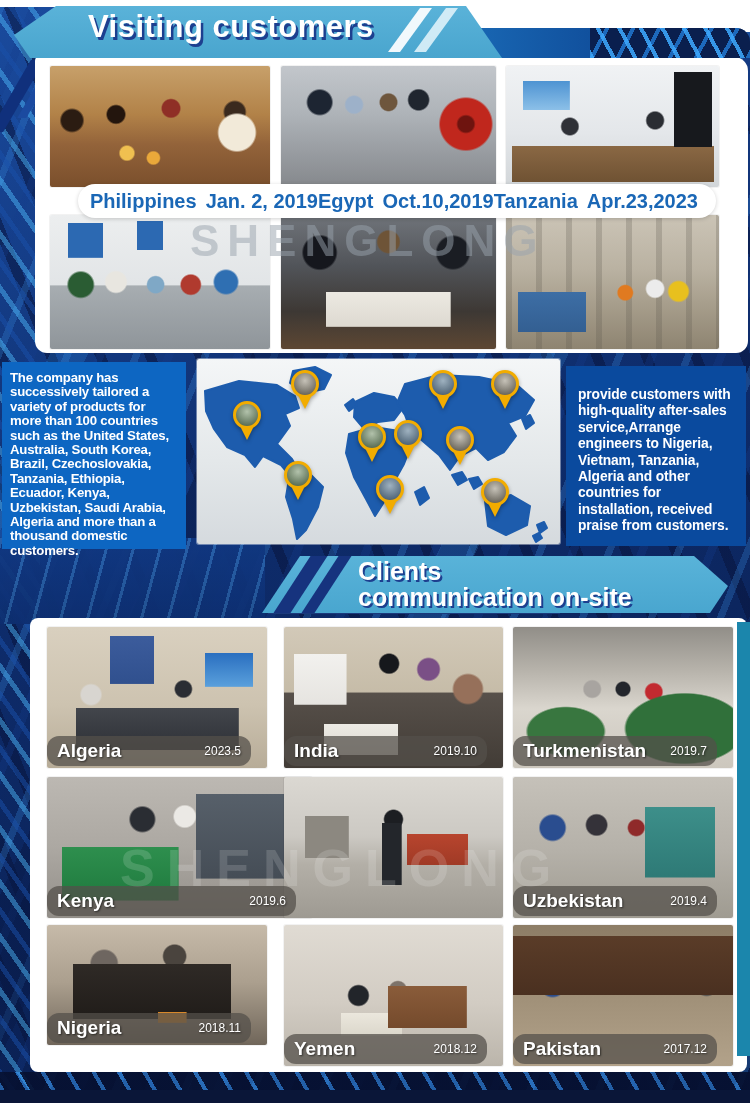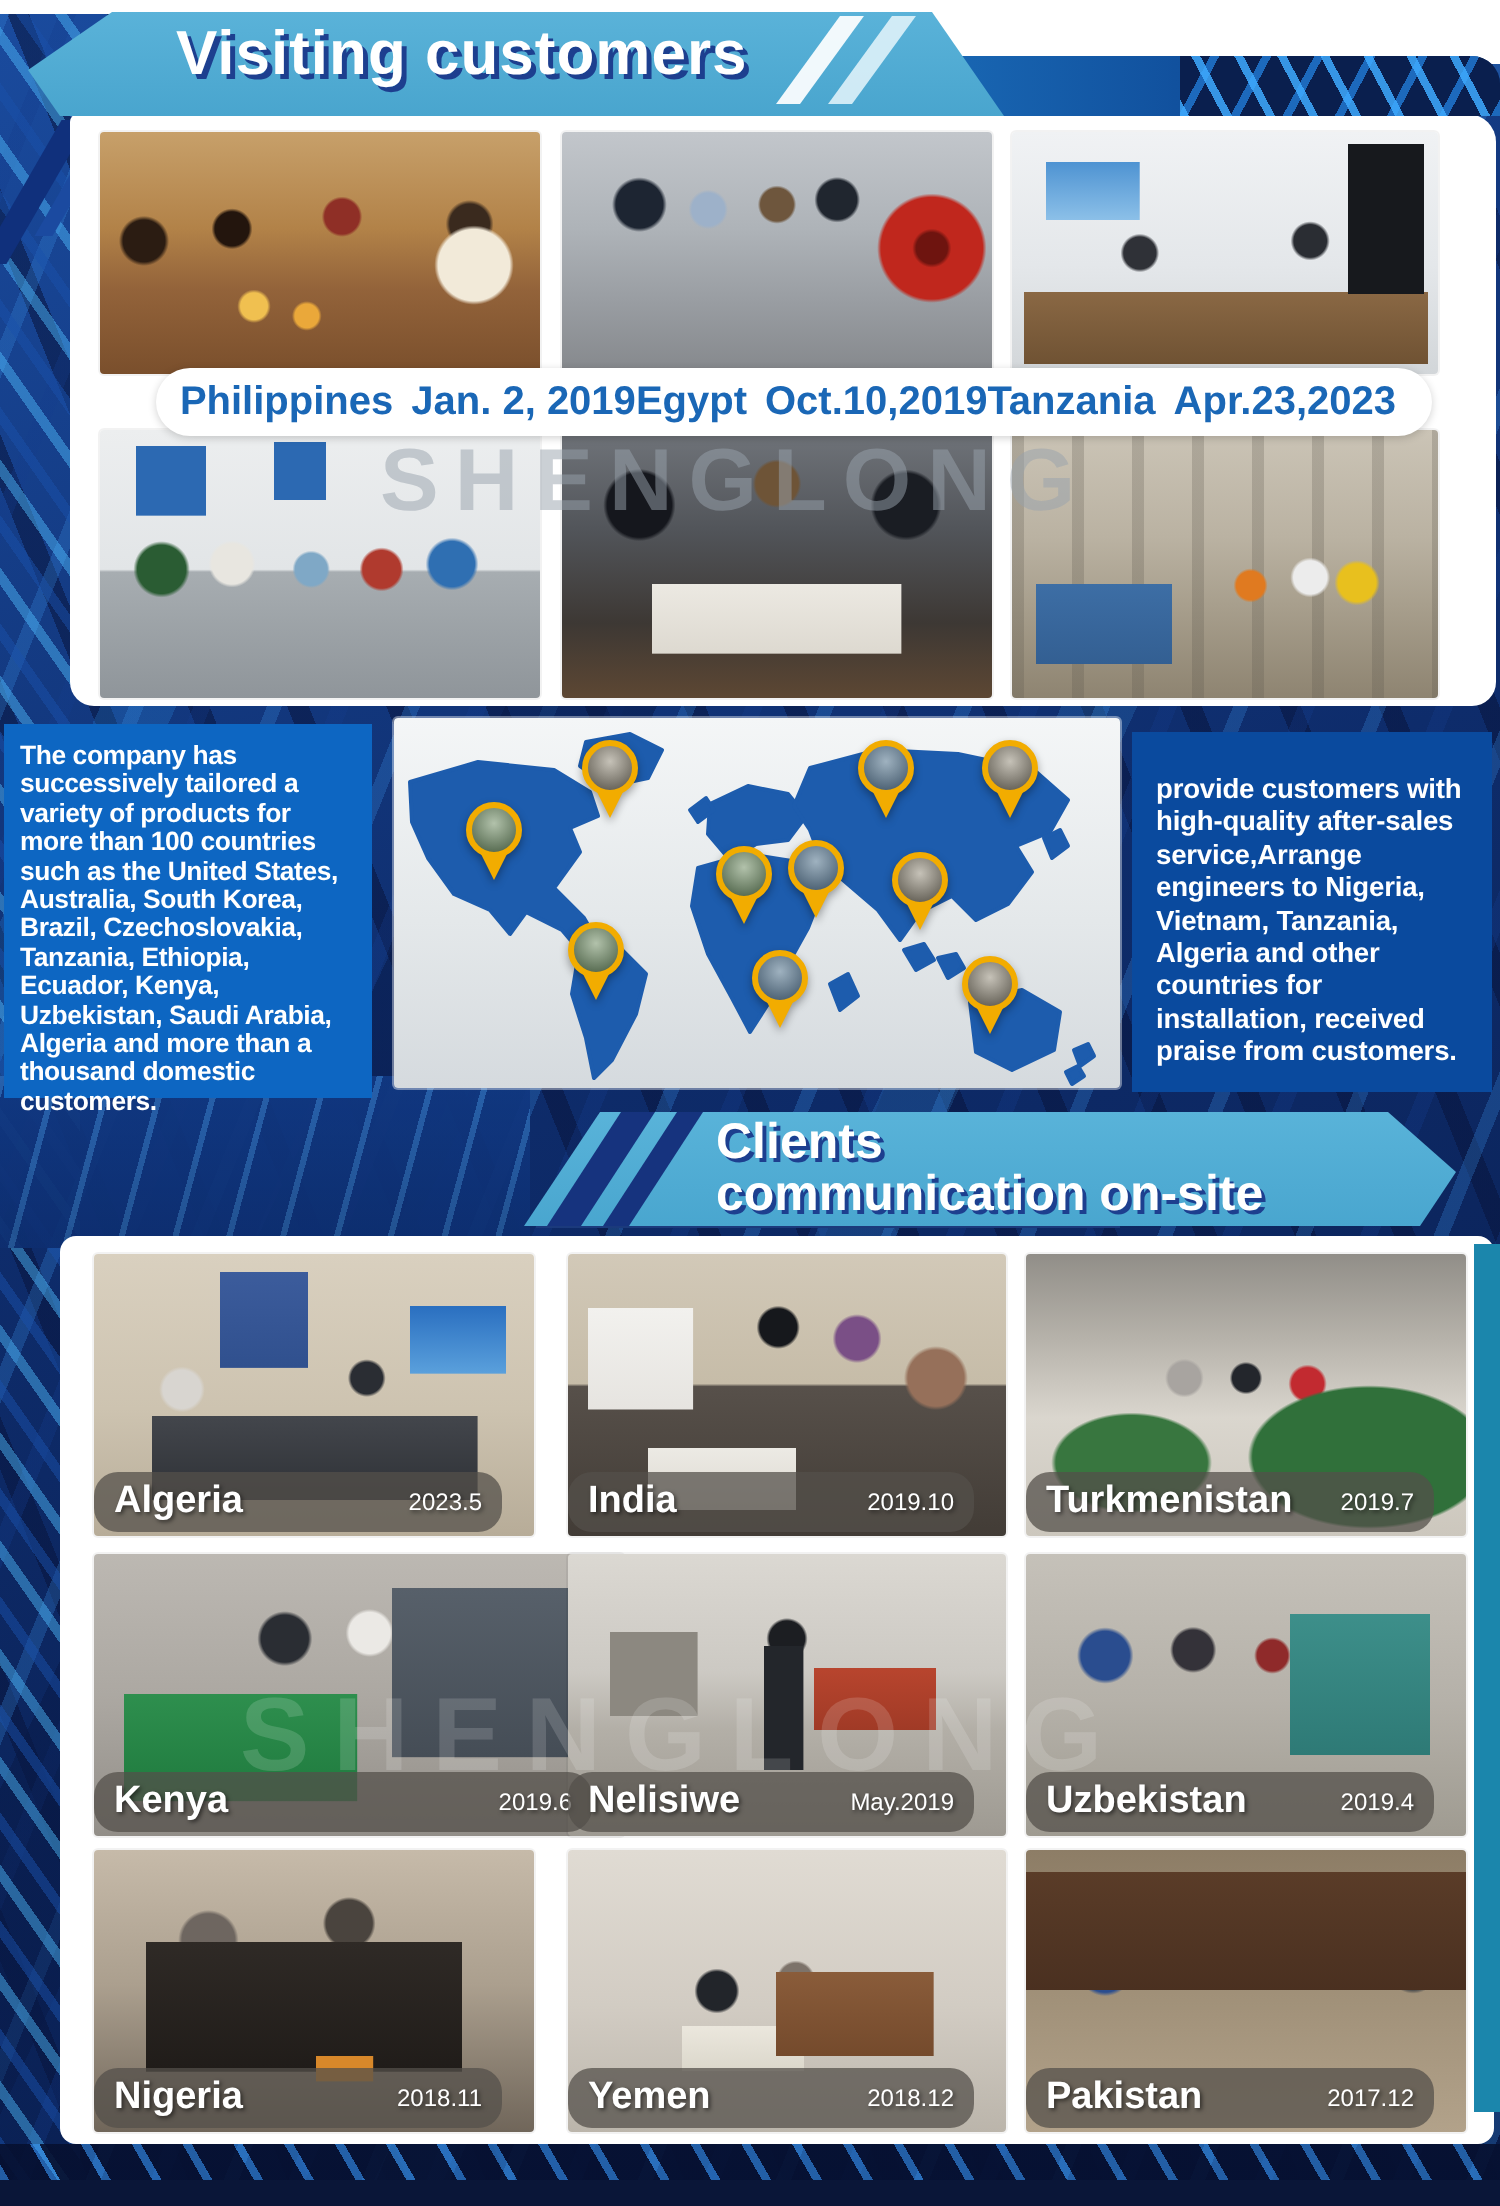--- a/index.html
+++ b/index.html
@@ -249,34 +249,30 @@
 
     <div class="gridcell" style="left:17px;top:159px;width:220px;height:141px;padding-left:45px;">
       <div class="ph" style="background: linear-gradient(rgb(46, 143, 78), rgb(31, 122, 62)) 10% 80% / 44% 38% no-repeat, linear-gradient(rgb(87, 96, 106), rgb(69, 77, 86)) 85% 30% / 34% 60% no-repeat, radial-gradient(circle at 52% 28%, rgb(235, 233, 229) 0px, rgb(235, 233, 229) 6%, rgba(0, 0, 0, 0) 7%), radial-gradient(circle at 36% 30%, rgb(42, 45, 51) 0px, rgb(42, 45, 51) 6%, rgba(0, 0, 0, 0) 7%), radial-gradient(circle at 66% 34%, rgb(90, 126, 166) 0px, rgb(90, 126, 166) 6%, rgba(0, 0, 0, 0) 7%), linear-gradient(rgb(188, 184, 178) 0%, rgb(172, 168, 162) 50%, rgb(146, 142, 136) 100%);"></div>
       <div class="label-bar">
         <span class="country">Kenya</span>
         <span class="date">2019.6</span>
       </div>
     </div>
     <div class="gridcell" style="left:254px;top:159px;width:219px;height:141px;">
       <div class="ph" style="background: linear-gradient(rgb(184, 69, 46), rgb(160, 58, 38)) 78% 52% / 28% 22% no-repeat, linear-gradient(rgb(35, 38, 43), rgb(35, 38, 43)) 49% 58% / 9% 44% no-repeat, radial-gradient(circle at 50% 30%, rgb(28, 30, 34) 0px, rgb(28, 30, 34) 6%, rgba(0, 0, 0, 0) 7%), linear-gradient(rgb(140, 136, 128), rgb(140, 136, 128)) 12% 40% / 20% 30% no-repeat, linear-gradient(rgb(219, 216, 210) 0%, rgb(204, 201, 195) 42%, rgb(179, 175, 167) 62%, rgb(158, 154, 146) 100%);"></div>
-      <div class="label-bar">
-        <span class="country">Nelisiwe</span>
-        <span class="date">May.2019</span>
-      </div>
     </div>
     <div class="gridcell" style="left:483px;top:159px;width:220px;height:141px;">
       <div class="ph" style="background: linear-gradient(rgb(61, 143, 138), rgb(46, 122, 118)) 88% 42% / 32% 50% no-repeat, radial-gradient(circle at 18% 36%, rgb(42, 77, 143) 0px, rgb(42, 77, 143) 6%, rgba(0, 0, 0, 0) 7%), radial-gradient(circle at 38% 34%, rgb(52, 50, 57) 0px, rgb(52, 50, 57) 6%, rgba(0, 0, 0, 0) 7%), radial-gradient(circle at 56% 36%, rgb(143, 42, 42) 0px, rgb(143, 42, 42) 5%, rgba(0, 0, 0, 0) 6%), radial-gradient(circle at 72% 36%, rgb(74, 78, 85) 0px, rgb(74, 78, 85) 5%, rgba(0, 0, 0, 0) 6%), linear-gradient(rgb(197, 193, 185) 0%, rgb(181, 177, 169) 52%, rgb(159, 155, 145) 100%);"></div>
       <div class="label-bar">
         <span class="country">Uzbekistan</span>
         <span class="date">2019.4</span>
       </div>
     </div>
 
-    <div class="gridcell" style="left:17px;top:307px;width:220px;height:141px;">
+    <div class="gridcell" style="left:17px;top:307px;width:220px;height:120px;">
       <div class="ph" style="background: linear-gradient(rgb(216, 136, 42), rgb(216, 136, 42)) 58% 80% / 13% 9% no-repeat, linear-gradient(rgb(47, 42, 38), rgb(32, 28, 25)) 42% 60% / 72% 46% no-repeat, radial-gradient(circle at 26% 32%, rgb(110, 102, 96) 0px, rgb(110, 102, 96) 7%, rgba(0, 0, 0, 0) 8%), radial-gradient(circle at 58% 26%, rgb(74, 68, 62) 0px, rgb(74, 68, 62) 7%, rgba(0, 0, 0, 0) 8%), linear-gradient(rgb(198, 186, 169) 0%, rgb(171, 159, 142) 48%, rgb(112, 102, 90) 100%);"></div>
       <div class="label-bar">
         <span class="country">Nigeria</span>
         <span class="date">2018.11</span>
       </div>
     </div>
     <div class="gridcell" style="left:254px;top:307px;width:219px;height:141px;">
       <div class="ph" style="background: linear-gradient(rgb(138, 92, 58), rgb(116, 74, 44)) 74% 62% / 36% 30% no-repeat, linear-gradient(rgb(235, 231, 221), rgb(219, 215, 203)) 36% 74% / 28% 16% no-repeat, radial-gradient(circle at 34% 50%, rgb(34, 37, 42) 0px, rgb(34, 37, 42) 6%, rgba(0, 0, 0, 0) 7%), radial-gradient(circle at 52% 46%, rgb(125, 115, 106) 0px, rgb(125, 115, 106) 6%, rgba(0, 0, 0, 0) 7%), linear-gradient(rgb(224, 219, 211) 0%, rgb(210, 204, 195) 55%, rgb(187, 181, 171) 100%);"></div>
       <div class="label-bar">
         <span class="country">Yemen</span>

